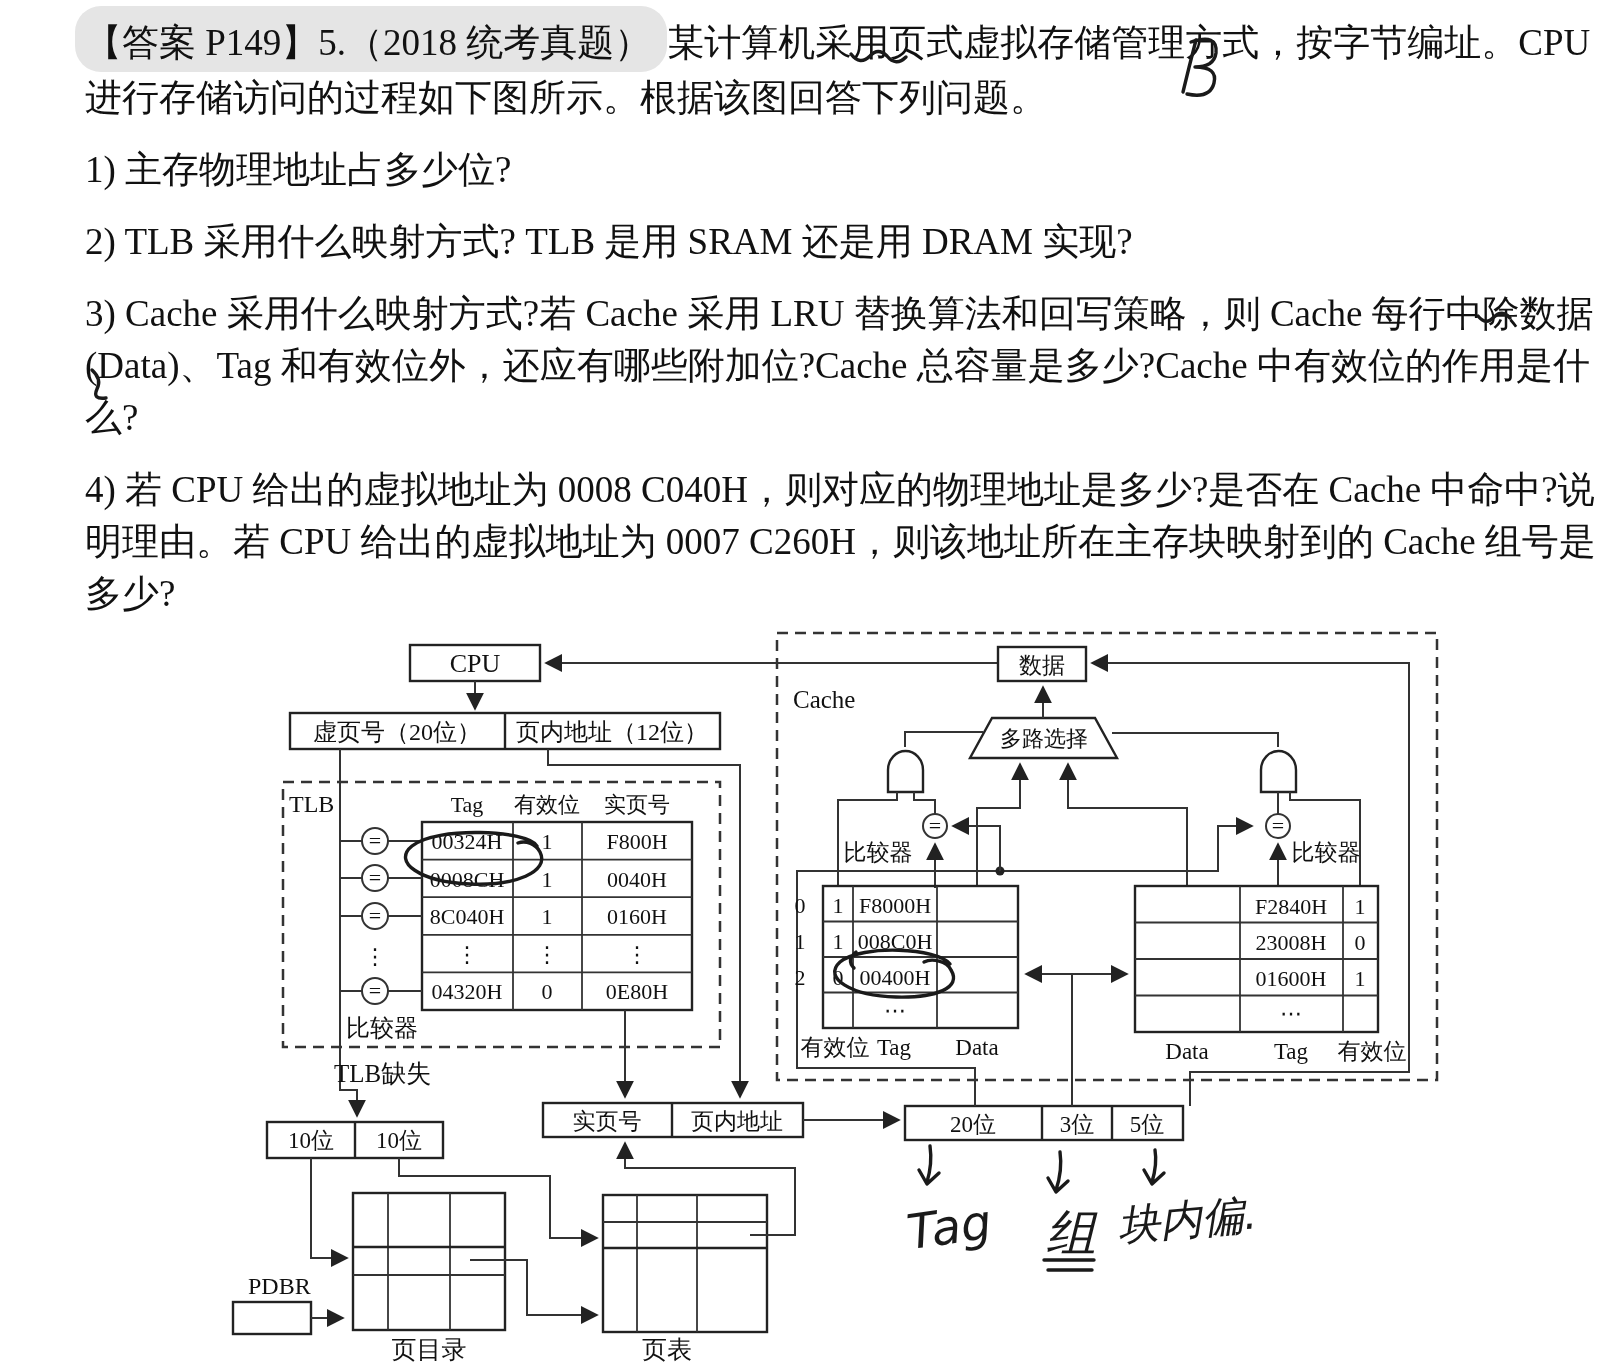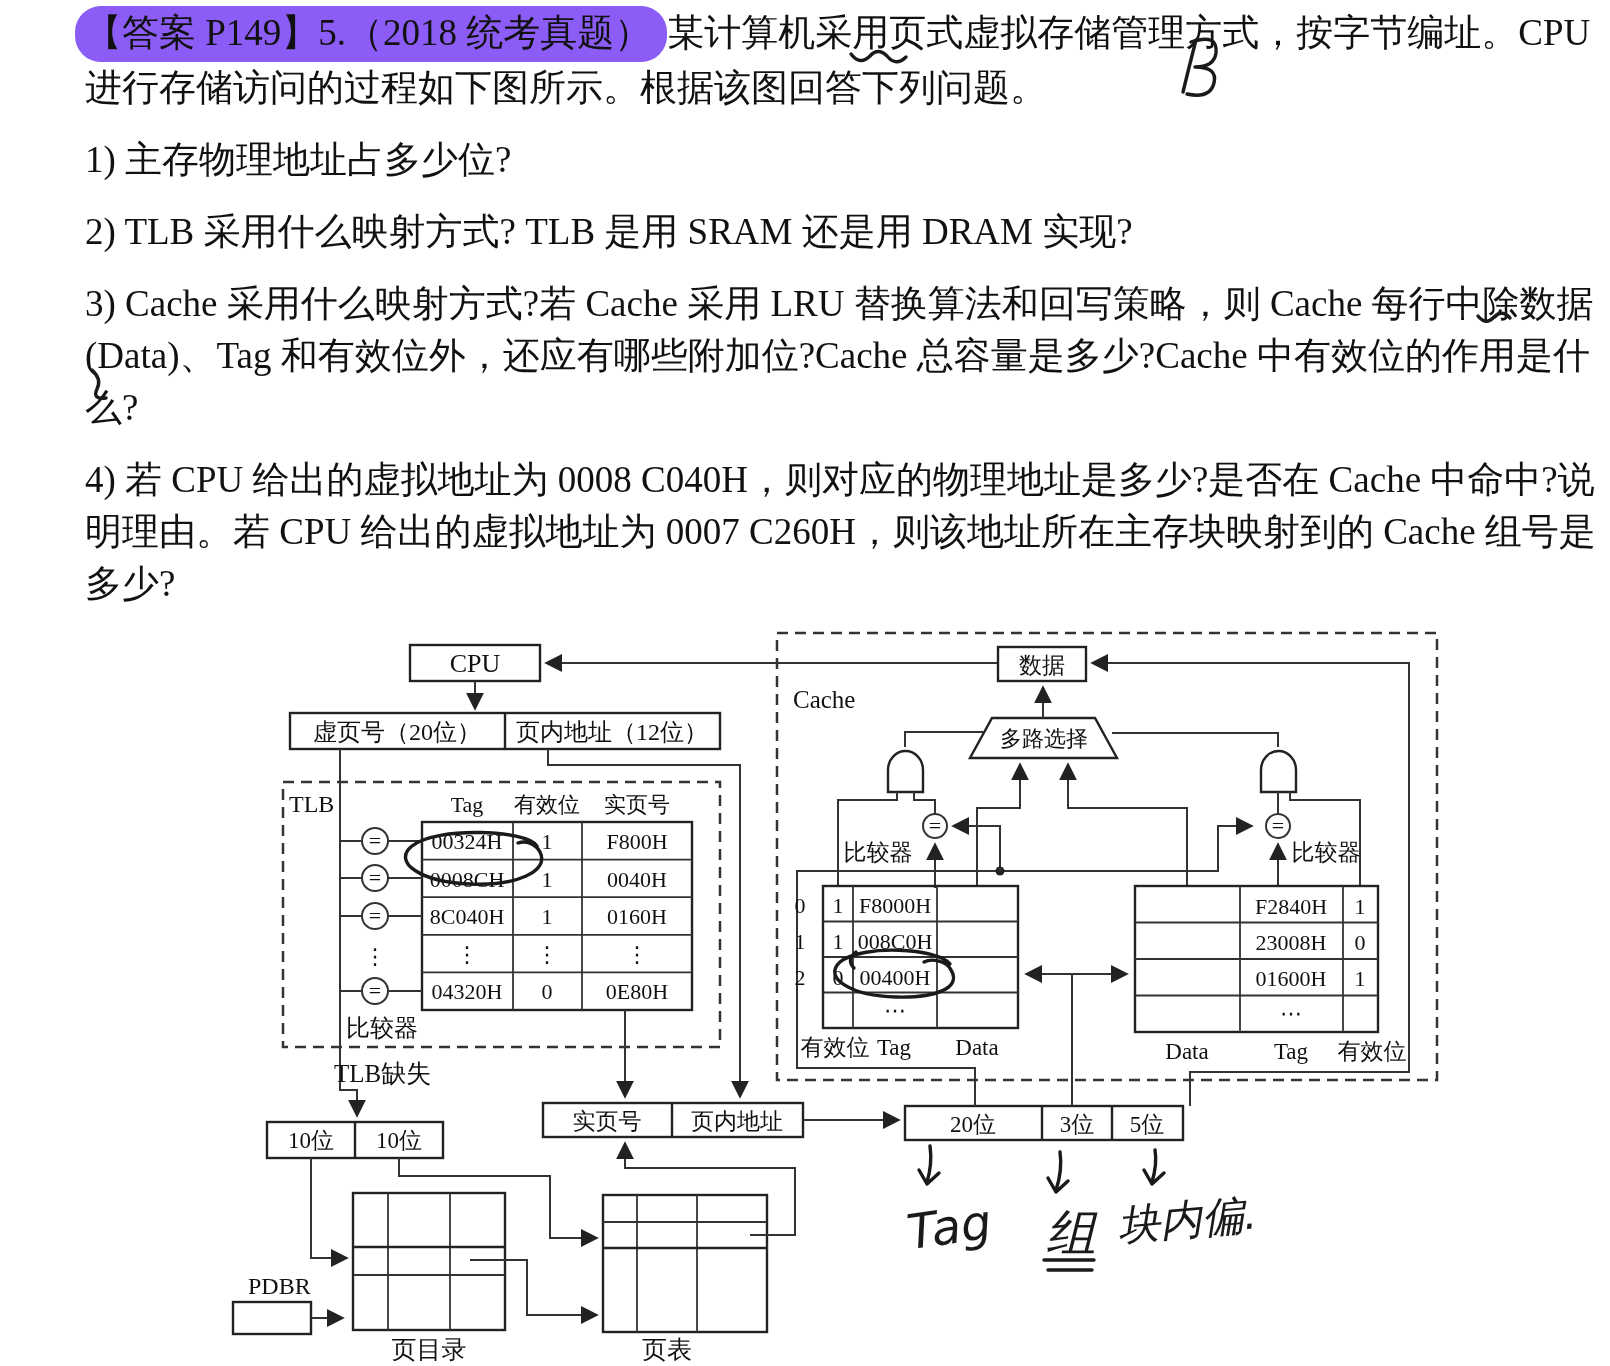--- a/index.html
+++ b/index.html
@@ -1,22 +1,22 @@
 <!DOCTYPE html>
 <html><head>
 <meta charset="utf-8">
 <style>
   html,body{margin:0;padding:0;background:#fff;}
   body{position:relative;width:1610px;height:1366px;overflow:hidden;
        font-family:"Liberation Serif",serif;color:#111;}
   .textblock{position:absolute;left:85px;top:6px;width:1534px;
              font-size:37px;line-height:52px;}
   .textblock p{margin:0 0 20px 0;}
-  .hl{display:inline-block;background:#8b5cf6;border-radius:26px;
-      padding:1px 16px 3px 10px;margin-left:-10px;}
+  .hl{display:inline-block;background:#e5e5e5;border-radius:26px;
+      padding:11px 16px 3px 10px;margin-left:-10px;}
   svg{position:absolute;left:0;top:0;}
   .ln{stroke:#333;stroke-width:2;fill:none;}
   .dsh{stroke:#333;stroke-width:2.5;fill:none;stroke-dasharray:11 7;}
   .bx{stroke:#222;stroke-width:2.4;fill:none;}
   .bxi{stroke:#333;stroke-width:1.8;fill:none;}
   .tx{font-family:"Liberation Serif",serif;font-size:23px;fill:#111;text-anchor:middle;}
   .s26{font-size:26px;} .s24{font-size:24px;} .s22{font-size:22px;} .s25{font-size:25px;}
   .ta-s{text-anchor:start;}
   .hand{stroke:#1a1a1a;stroke-width:3.4;fill:none;stroke-linecap:round;stroke-linejoin:round;}
   .handtx{font-family:"DejaVu Sans",sans-serif;font-style:italic;fill:#1a1a1a;

